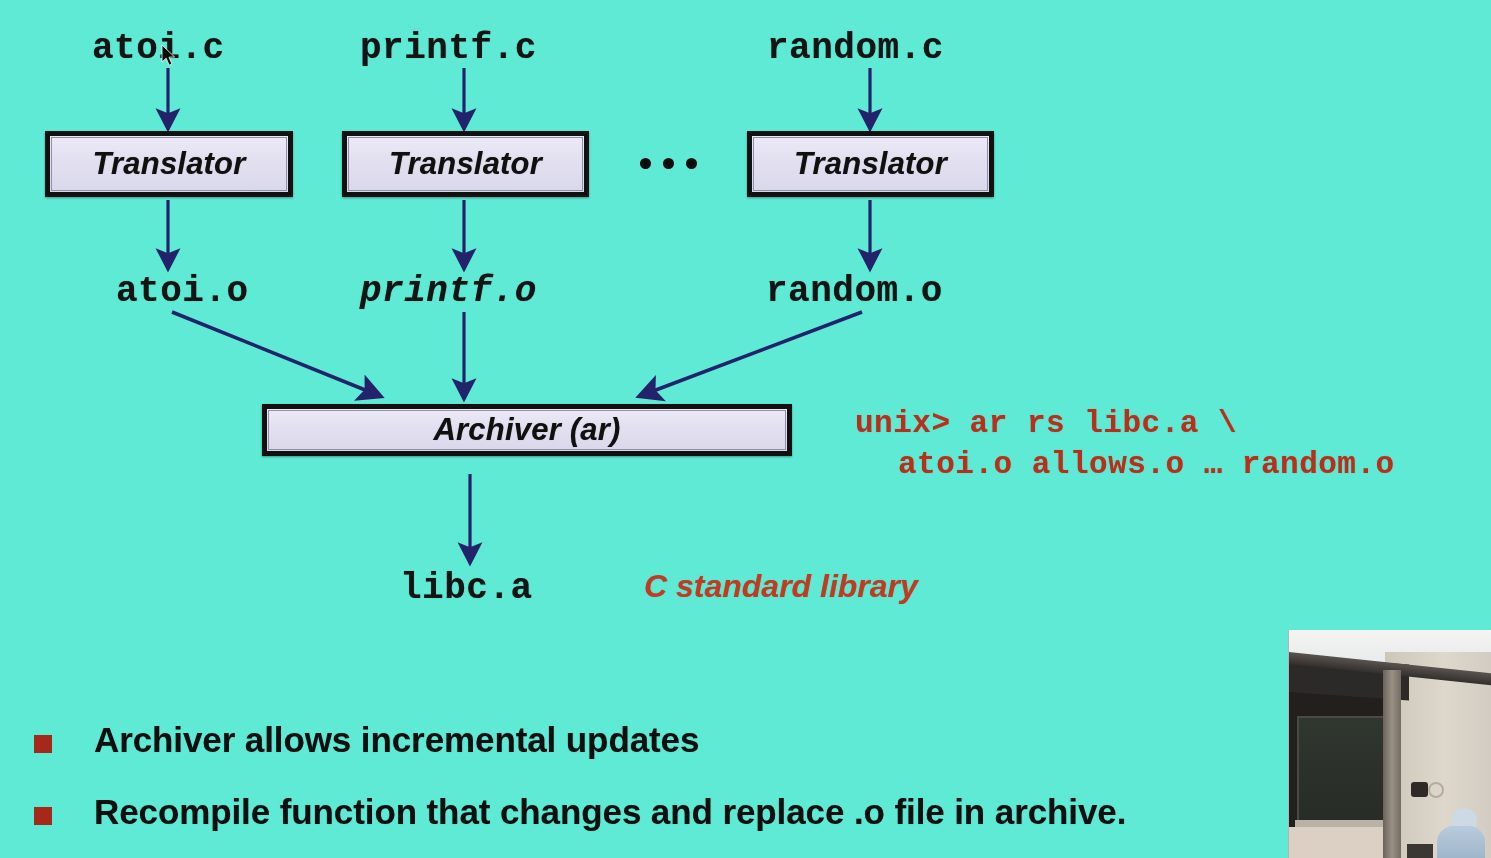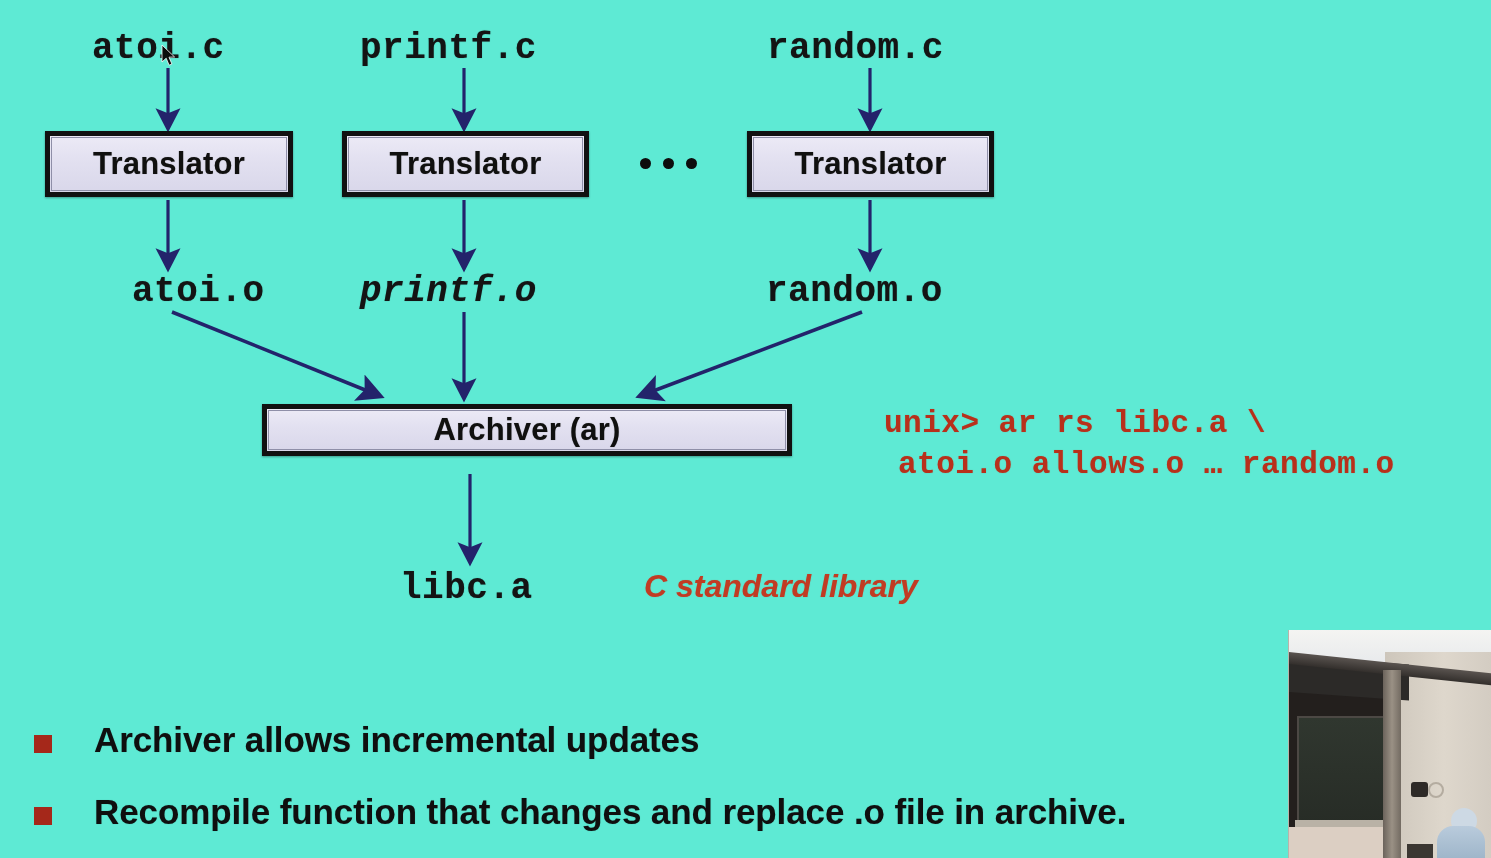--- a/index.html
+++ b/index.html
@@ -44,20 +44,21 @@
     box-shadow: 0 1px 2px rgba(0,0,0,0.35);
   }
   .pbox-label {
     font-family: "Liberation Sans", sans-serif;
     font-size: 31px;
     font-weight: 700;
     color: #10100f;
     letter-spacing: 0.2px;
     white-space: nowrap;
     text-shadow: 0 0 1px rgba(0,0,0,0.3);
+    font-style: italic;
   }
 
   
   .ellipsis-dots {
     position: absolute;
     display: flex;
     gap: 12px;
     align-items: center;
   }
   .ellipsis-dots i {
@@ -262,29 +263,29 @@
   <div class="ellipsis-dots" style="left:640px; top:158px;">
     <i></i>
       <i></i>
       <i></i>
   </div>
 
   <div class="pbox" style="left:747px; top:131px; width:247px; height:66px;">
     <span class="pbox-label">Translator</span>
   </div>
 
-  <div class="fname" style="left:132px; top:271px;font-family:Liberation Mono, monospace;">atoi.o</div>
+  <div class="fname" style="left:116px; top:271px;font-family:Liberation Mono, monospace;">atoi.o</div>
   <div class="fname" style="left:360px; top:271px;font-style:italic;">printf.o</div>
   <div class="fname" style="left:766px; top:271px;">random.o</div>
 
   <div class="pbox" style="left:262px; top:404px; width:530px; height:52px;">
     <span class="pbox-label">Archiver (ar)</span>
   </div>
 
-  <div class="cmd" style="left:884px; top:406px;">unix&gt; ar rs libc.a \</div>
+  <div class="cmd" style="left:855px; top:406px;">unix&gt; ar rs libc.a \</div>
   <div class="cmd" style="left:898px; top:447px;">atoi.o allows.o … random.o</div>
 
   <div class="fname" style="left:400px; top:568px;">libc.a</div>
 
   <div class="annot" style="left:644px; top:568px;">C standard library</div>
 
   <div id="bullets">
     <div class="bullet-row">
       <span class="bullet-marker"></span>
       <span class="bullet-text">Archiver allows incremental updates</span>

